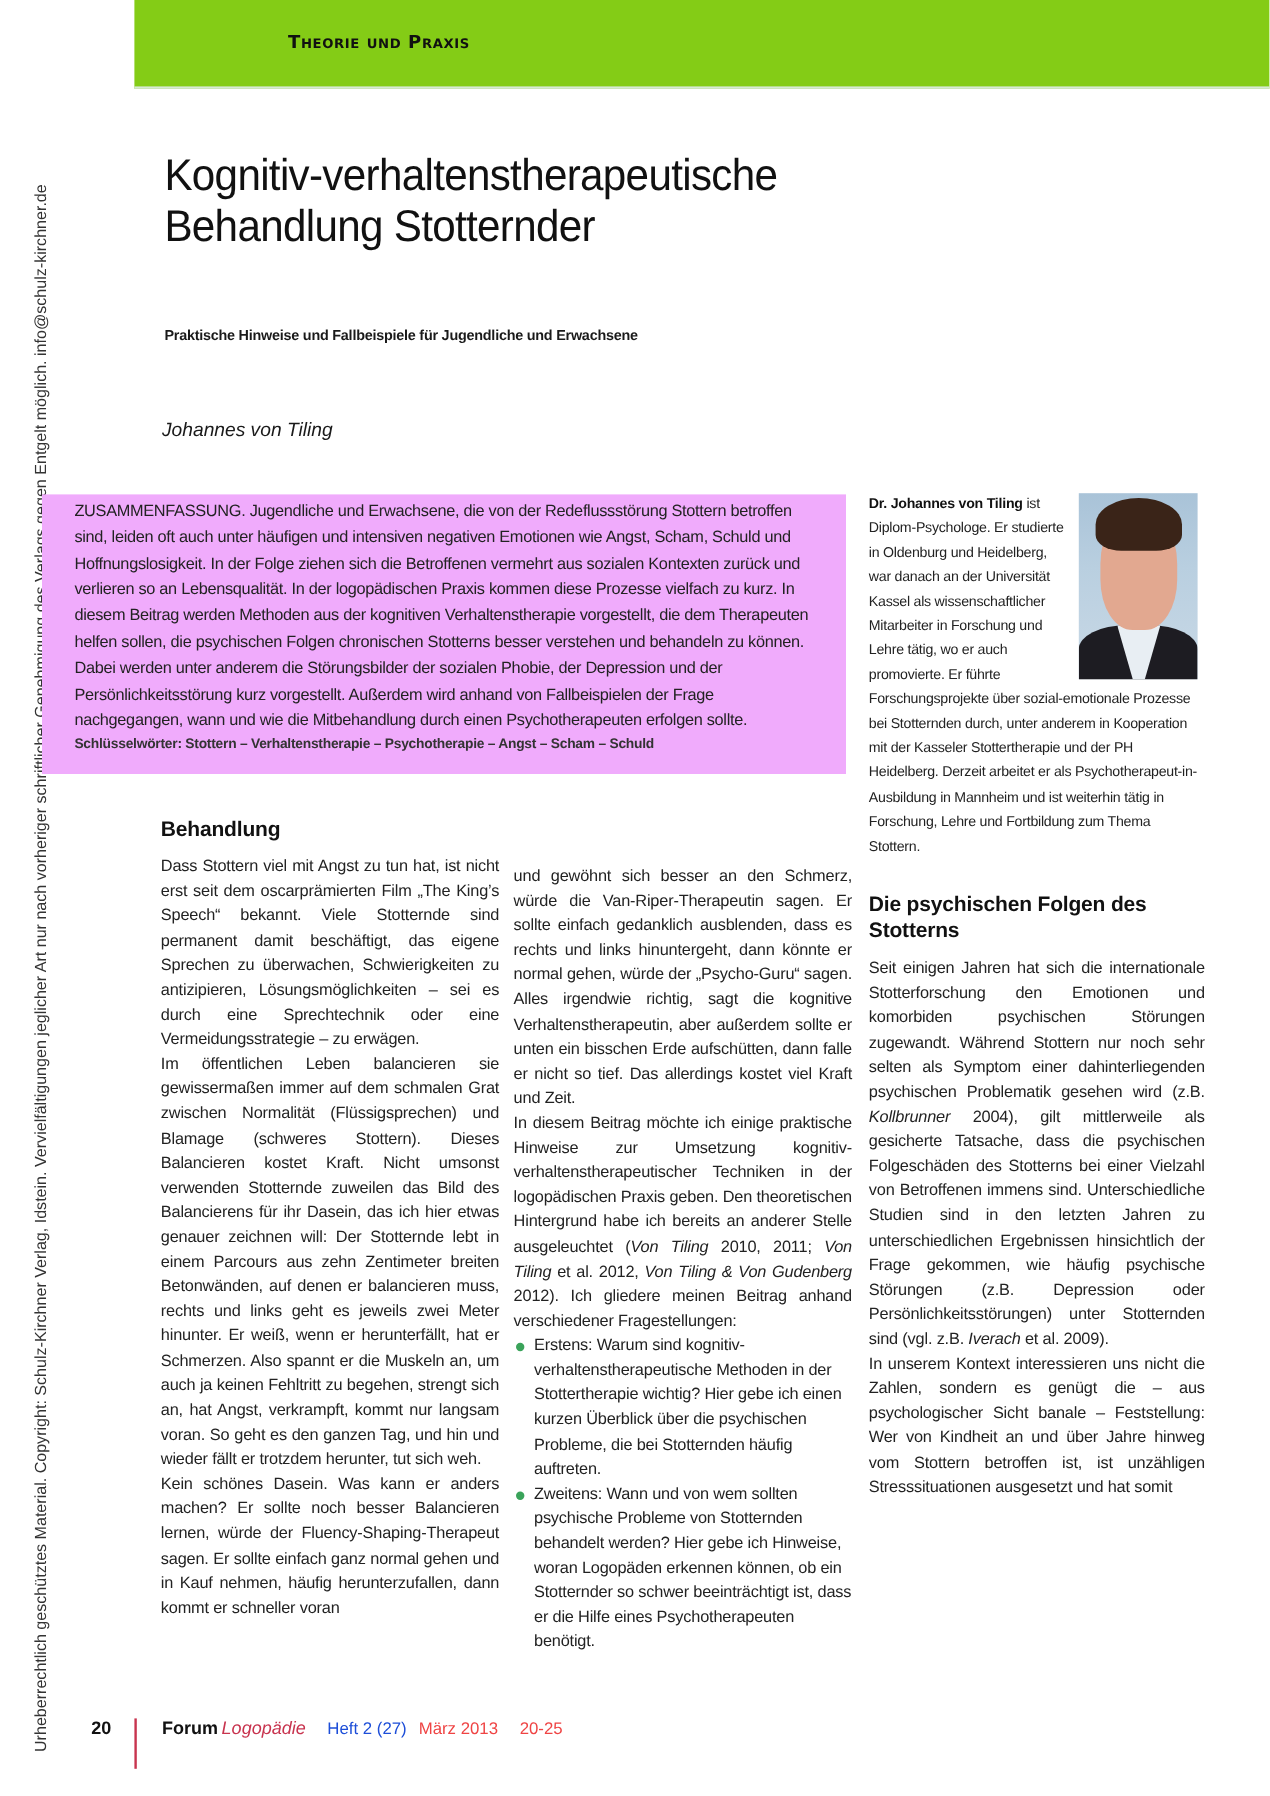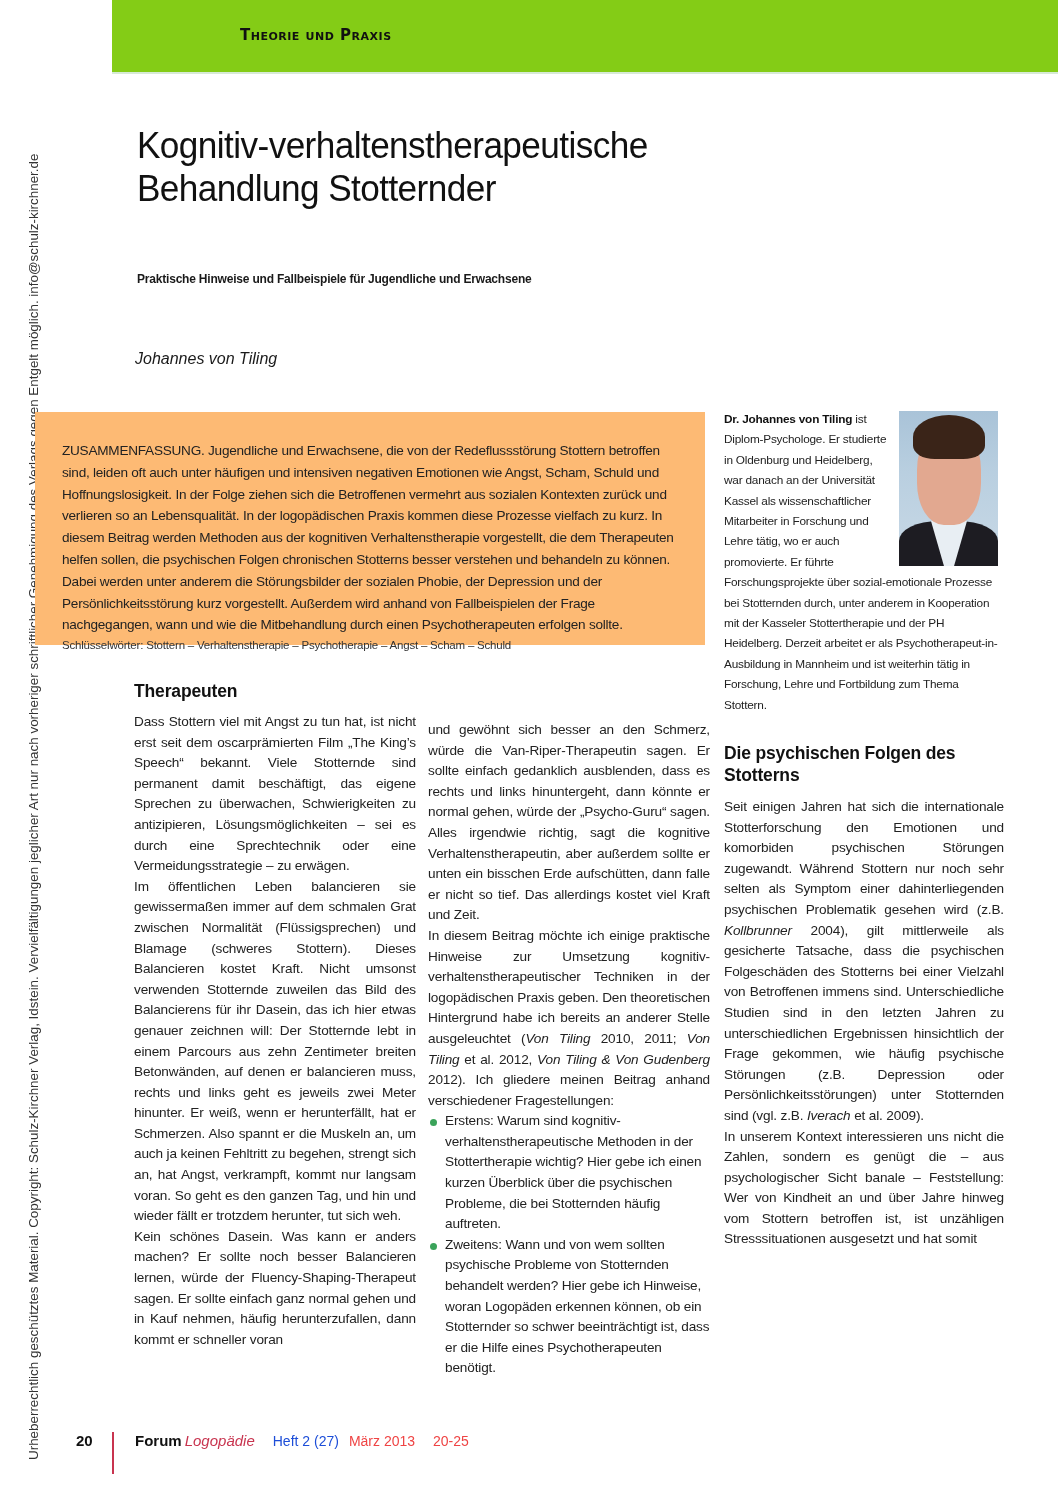--- a/index.html
+++ b/index.html
@@ -32,28 +32,28 @@
   .subtitle {
     position: absolute; left: 137px; top: 272px;
     font-size: 12px; font-weight: bold; color: #1a1a1a; letter-spacing: -0.2px;
   }
   .author {
     position: absolute; left: 135px; top: 350px;
     font-size: 16px; font-style: italic; color: #1a1a1a;
   }
   .abstract {
     position: absolute; left: 35px; top: 412px; width: 670px; height: 233px;
-    background: #fdba74; box-sizing: border-box; padding: 28px 20px 0 27px;
+    background: #f0abfc; box-sizing: border-box; padding: 3px 20px 0 27px;
   }
   .abstract p {
     margin: 0; font-size: 13.6px; line-height: 21.8px; color: #222;
     letter-spacing: -0.25px; text-align: left;
   }
   .abstract .keywords {
-    margin-top: 1px; font-size: 11.5px; line-height: 16px; color: #333; letter-spacing: -0.2px;
+    margin-top: 1px; font-size: 11.5px; line-height: 16px; color: #333; letter-spacing: -0.2px; font-weight: bold;
   }
   .bio {
     position: absolute; left: 724px; top: 409px; width: 275px;
     font-size: 11.8px; line-height: 20.4px; color: #222; letter-spacing: -0.2px;
   }
   .bio .photo {
     float: right; width: 99px; height: 155px; margin: 2px 1px 4px 6px;
     background: linear-gradient(180deg, #a9c3d8 0%, #b9cfe0 40%, #c9d9e6 100%);
     position: relative; overflow: hidden;
   }
@@ -130,21 +130,21 @@
   <div class="photo" title="Porträtfoto Johannes von Tiling">
     <div class="suit"></div>
     <div class="collar"></div>
     <div class="face"></div>
     <div class="hair"></div>
   </div>
   <b>Dr. Johannes von Tiling</b><span> ist Diplom-Psychologe. Er studierte in Oldenburg und Heidelberg, war danach an der Universität Kassel als wissenschaftlicher Mitarbeiter in Forschung und Lehre tätig, wo er auch promovierte. Er führte Forschungsprojekte über sozial-emotionale Prozesse bei Stotternden durch, unter anderem in Kooperation mit der Kasseler Stottertherapie und der PH Heidelberg. Derzeit arbeitet er als Psychotherapeut-in-Ausbildung in Mannheim und ist weiterhin tätig in Forschung, Lehre und Fortbildung zum Thema Stottern.</span>
 </div>
 
 <div class="col col1">
-  <h2>Therapeuten</h2>
+  <h2>Behandlung</h2>
   <p>Dass Stottern viel mit Angst zu tun hat, ist nicht erst seit dem oscarprämierten Film „The King’s Speech“ bekannt. Viele Stotternde sind permanent damit beschäftigt, das eigene Sprechen zu überwachen, Schwierigkeiten zu antizipieren, Lösungsmöglichkeiten – sei es durch eine Sprechtechnik oder eine Vermeidungsstrategie – zu erwägen.</p>
   <p>Im öffentlichen Leben balancieren sie gewissermaßen immer auf dem schmalen Grat zwischen Normalität (Flüssigsprechen) und Blamage (schweres Stottern). Dieses Balancieren kostet Kraft. Nicht umsonst verwenden Stotternde zuweilen das Bild des Balancierens für ihr Dasein, das ich hier etwas genauer zeichnen will: Der Stotternde lebt in einem Parcours aus zehn Zentimeter breiten Betonwänden, auf denen er balancieren muss, rechts und links geht es jeweils zwei Meter hinunter. Er weiß, wenn er herunterfällt, hat er Schmerzen. Also spannt er die Muskeln an, um auch ja keinen Fehltritt zu begehen, strengt sich an, hat Angst, verkrampft, kommt nur langsam voran. So geht es den ganzen Tag, und hin und wieder fällt er trotzdem herunter, tut sich weh.</p>
   <p>Kein schönes Dasein. Was kann er anders machen? Er sollte noch besser Balancieren lernen, würde der Fluency-Shaping-Therapeut sagen. Er sollte einfach ganz normal gehen und in Kauf nehmen, häufig herunterzufallen, dann kommt er schneller voran</p>
 </div>
 
 <div class="col col2">
   <p>und gewöhnt sich besser an den Schmerz, würde die Van-Riper-Therapeutin sagen. Er sollte einfach gedanklich ausblenden, dass es rechts und links hinuntergeht, dann könnte er normal gehen, würde der „Psycho-Guru“ sagen. Alles irgendwie richtig, sagt die kognitive Verhaltenstherapeutin, aber außerdem sollte er unten ein bisschen Erde aufschütten, dann falle er nicht so tief. Das allerdings kostet viel Kraft und Zeit.</p>
   <p><span>In diesem Beitrag möchte ich einige praktische Hinweise zur Umsetzung kognitiv-verhaltenstherapeutischer Techniken in der logopädischen Praxis geben. Den theoretischen Hintergrund habe ich bereits an anderer Stelle ausgeleuchtet (</span><i>Von Tiling</i><span> 2010, 2011; </span><i>Von Tiling</i><span> et al. 2012, </span><i>Von Tiling &amp; Von Gudenberg</i><span> 2012). Ich gliedere meinen Beitrag anhand verschiedener Fragestellungen:</span></p>
   <ul class="bullets">
     <li><span class="dot"></span><span>Erstens: Warum sind kognitiv-verhaltenstherapeutische Methoden in der Stottertherapie wichtig? Hier gebe ich einen kurzen Überblick über die psychischen Probleme, die bei Stotternden häufig auftreten.</span></li>

